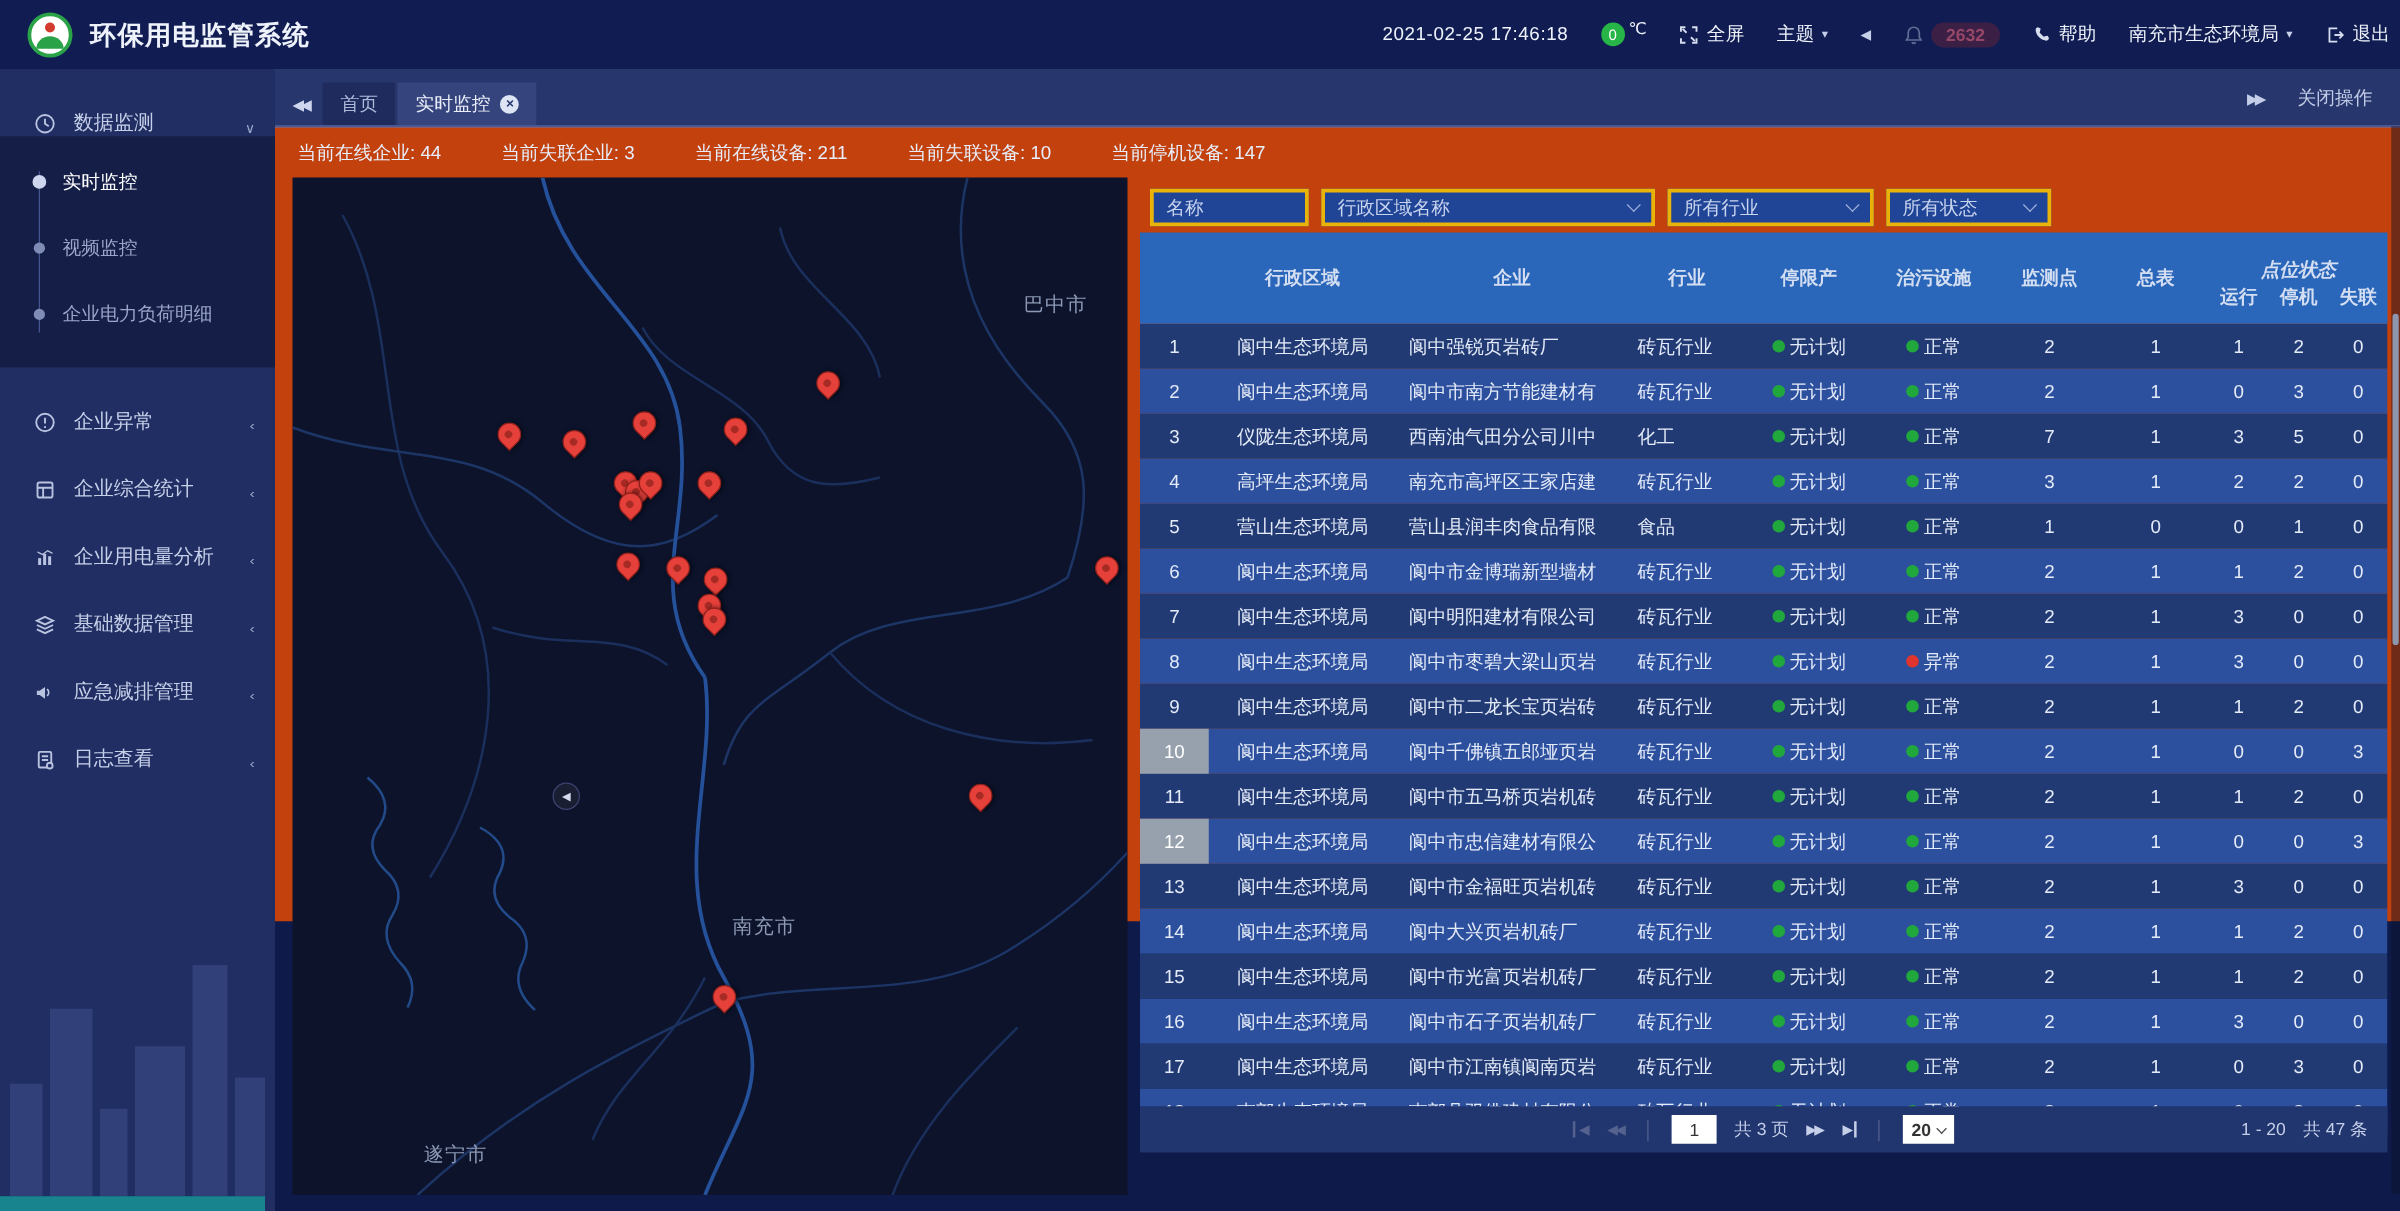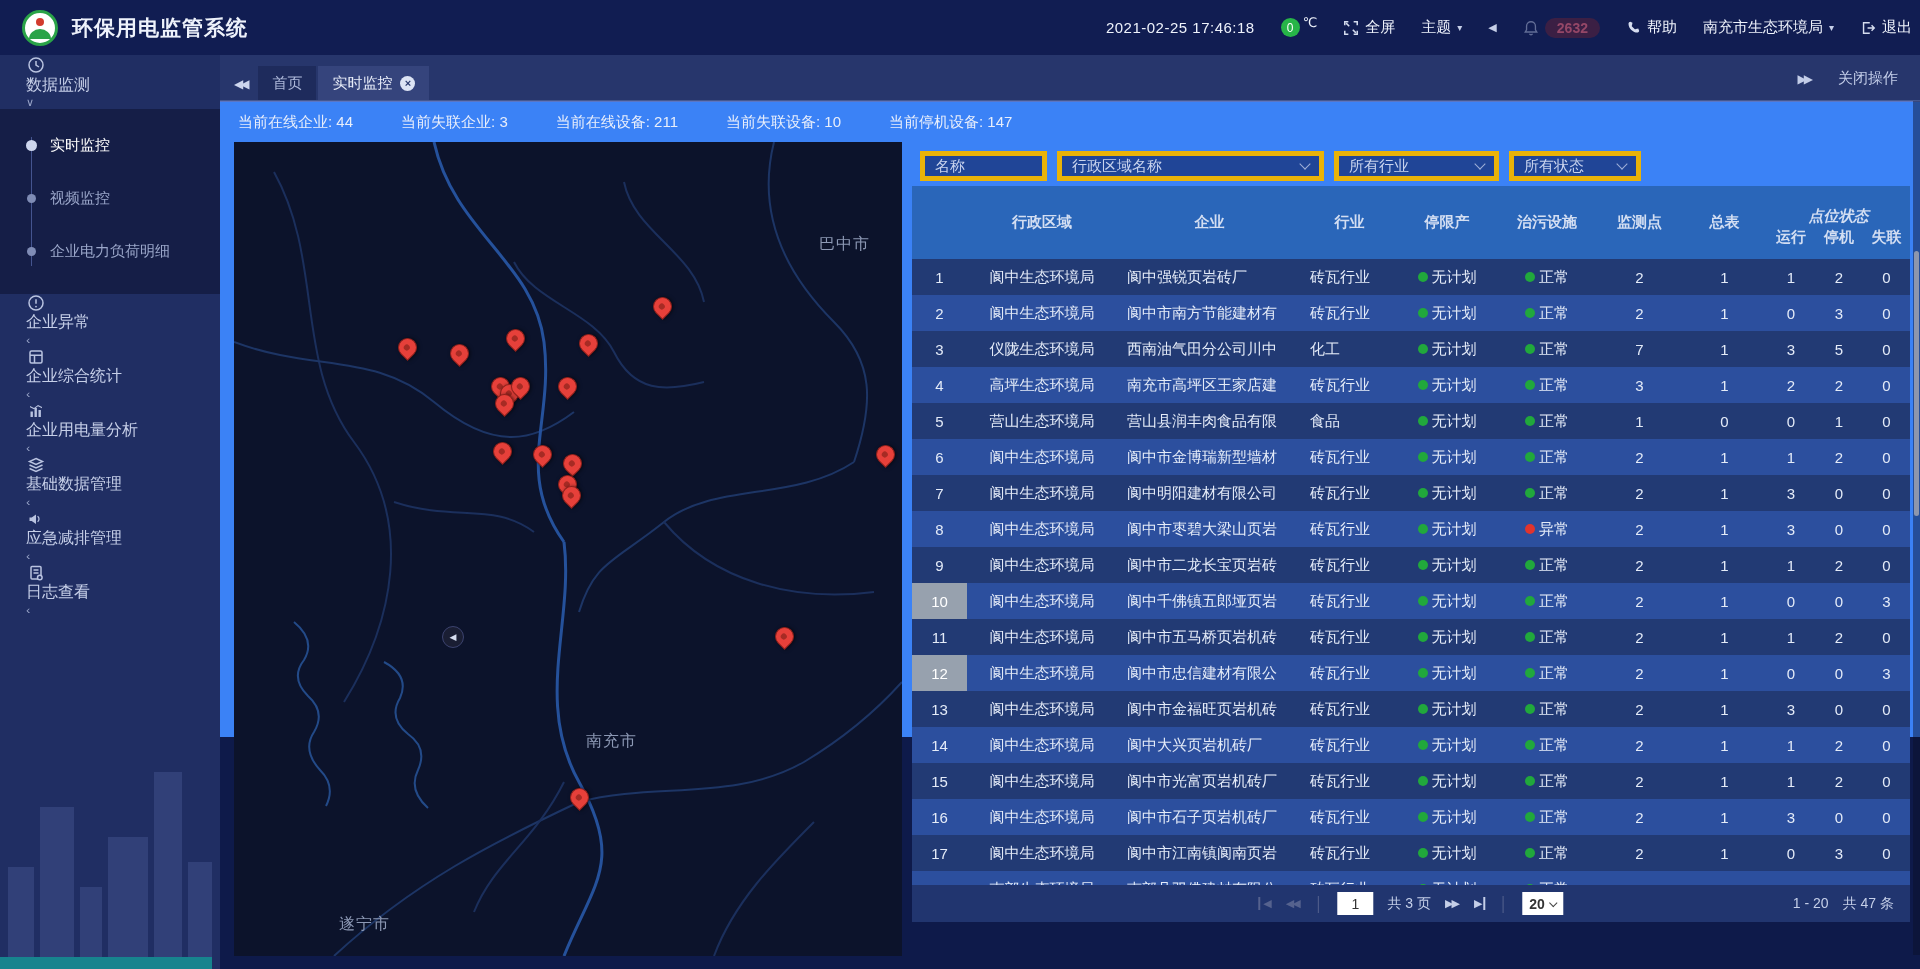--- a/index.html
+++ b/index.html
@@ -19,21 +19,21 @@
   .temp-badge{width:19px;height:19px;border-radius:50%;background:#27b548;color:#fff;font-size:12px;display:flex;align-items:center;justify-content:center;}
   .temp-unit{font-size:13px;margin-top:-3px;}
   .tb-item{display:flex;align-items:center;gap:6px;cursor:default;white-space:nowrap;}
   .tb-item svg{display:block;}
   .caret{font-size:10px;color:#c6cfe8;}
   .notif-pill{background:#4a2040;color:#c2566f;font-weight:bold;border-radius:10px;padding:2px 12px;font-size:14px;}
   .dim{opacity:.75;}
 
   
   .sidebar{position:absolute;left:0;top:55px;width:220px;height:914px;background:#202e63;color:#c6cfe8;z-index:20;overflow:hidden;}
-  .side-item{height:54px;display:flex;align-items:flex-start;padding:0 16px 0 26px;font-size:16px;cursor:pointer;position:relative;flex-direction:column;}
+  .side-item{height:54px;display:flex;align-items:flex-end;padding:0 16px 0 26px;font-size:16px;cursor:pointer;position:relative;}
   .s-icon{width:20px;height:20px;margin-right:13px;display:flex;align-items:center;justify-content:center;color:#b9c3e0;}
   .s-label{flex:1;white-space:nowrap;}
   .s-chev{font-size:13px;color:#9aa6c9;transform:scaleY(.8);}
   .s-chev.open{transform:none;font-size:11px;}
   .side-sub{background:#151e47;padding:10px 0 16px 0;position:relative;}
   .side-sub::before{content:"";position:absolute;left:31px;top:28px;bottom:28px;width:1px;background:#44548f;}
   .sub-item{height:53px;display:flex;align-items:center;padding-left:50px;font-size:15px;color:#9aa6c9;cursor:pointer;position:relative;}
   .sub-item .sub-dot{position:absolute;left:27px;width:9px;height:9px;border-radius:50%;background:#7f8cb5;}
   .sub-item.active{color:#ffffff;}
   .sub-item.active .sub-dot{background:#cdd6ee;width:11px;height:11px;left:26px;}
@@ -45,36 +45,36 @@
   .tabbar{position:absolute;left:220px;top:55px;width:1700px;height:46px;background:#27366c;display:flex;align-items:flex-end;color:#aeb9da;z-index:10;border-bottom:1px solid #46588f;}
   .tab-collapse{margin:0 12px 9px 14px;font-size:12px;color:#cdd6ee;letter-spacing:-3px;cursor:pointer;}
   .tab{height:34px;display:flex;align-items:center;padding:0 14px;font-size:15px;margin-right:2px;cursor:pointer;}
   .tab.home{background:#1e2b5c;}
   .tab.active{background:#35447c;color:#e8edf9;}
   .tab-close{width:15px;height:15px;margin-left:8px;border-radius:50%;background:#dde4f4;color:#2a3a6e;font-size:11px;line-height:14px;text-align:center;font-weight:bold;}
   .tab-right{margin-left:auto;display:flex;align-items:center;gap:28px;padding:0 22px 12px 0;font-size:15px;color:#c3cde8;}
   .tab-expand{font-size:12px;letter-spacing:-3px;}
 
   
-  .content{position:absolute;left:220px;top:101px;width:1700px;height:636px;background:#3b82f6;border-top:1px solid #5b76c4;}
+  .content{position:absolute;left:220px;top:101px;width:1700px;height:636px;background:#c2410c;border-top:1px solid #5b76c4;}
   .statsbar{position:absolute;left:0;top:0;width:1700px;height:40px;display:flex;align-items:center;gap:48px;padding-left:18px;color:#e8eefb;font-size:15px;}
   .stat b{font-weight:normal;}
 
   
   .map{position:absolute;left:14px;top:40px;width:668px;height:814px;background:#0c132b;overflow:hidden;}
   .map svg.roads{position:absolute;left:0;top:0;}
   .city{position:absolute;color:#8d99b5;font-size:16px;letter-spacing:1px;}
   .pin{position:absolute;width:19px;height:19px;border-radius:50% 50% 50% 0;background:#e6403a;border:1px solid #8f211c;transform:rotate(-45deg);box-shadow:1px 1px 4px rgba(0,0,0,.55);}
   .pin::after{content:"";position:absolute;left:5px;top:5px;width:6px;height:6px;border-radius:50%;background:#a62b24;}
   .collapse-btn{position:absolute;left:222px;top:524px;width:22px;height:22px;border-radius:50%;background:#1a1e33;border:1px solid #3c436f;color:#d6ddef;font-size:9px;display:flex;align-items:center;justify-content:center;z-index:40;cursor:pointer;}
 
   
   .rpanel{position:absolute;left:692px;top:40px;width:998px;height:814px;}
   .filterbar{position:absolute;left:8px;top:9px;display:flex;gap:10px;height:30px;}
-  .f-input,.f-select{background:#204597;border:5px solid #eab308;color:#c9d4ee;font-size:15px;height:30px;display:flex;align-items:center;padding:0 10px;font-family:Liberation Serif, serif;}
+  .f-input,.f-select{background:#204597;border:3px solid #eab308;color:#c9d4ee;font-size:15px;height:30px;display:flex;align-items:center;padding:0 10px;}
   .f-input{width:127px;}
   .f-input input{background:transparent;border:none;outline:none;color:#c9d4ee;font-size:15px;width:100%;font-family:inherit;}
   .f-input input::placeholder{color:#c9d4ee;opacity:1;}
   .f-select{justify-content:space-between;cursor:pointer;}
   .f-region{width:267px;}.f-industry{width:165px;}.f-status{width:132px;}
   .chev{width:8px;height:8px;border-right:1.6px solid #9fb0d8;border-bottom:1.6px solid #9fb0d8;transform:rotate(45deg);margin-top:-4px;}
   .chev.dark{border-color:#444;width:6px;height:6px;margin-top:-2px;}
 
   .grid{display:grid;grid-template-columns:55px 150px 185px 95px 100px 100px 85px 85px 48px 48px 47px;}
   .thead{position:absolute;left:0;top:44px;width:998px;height:73px;background:#2a66b9;color:#d3def2;font-weight:bold;font-size:15px;grid-template-rows:42px 31px;}

